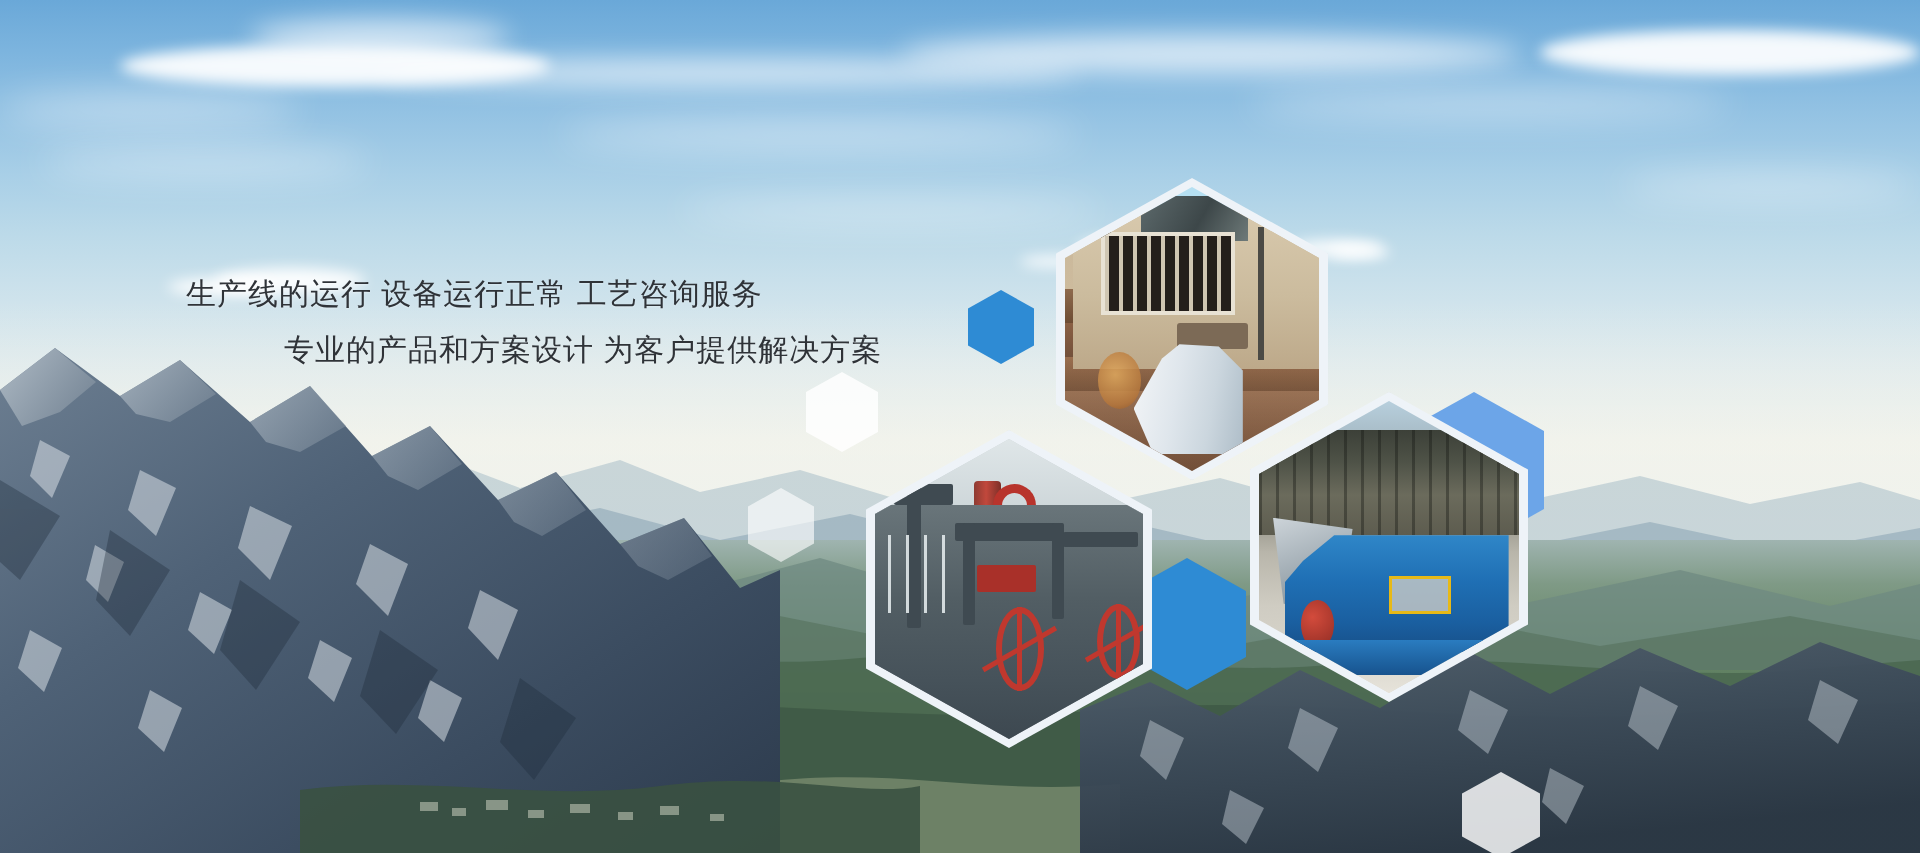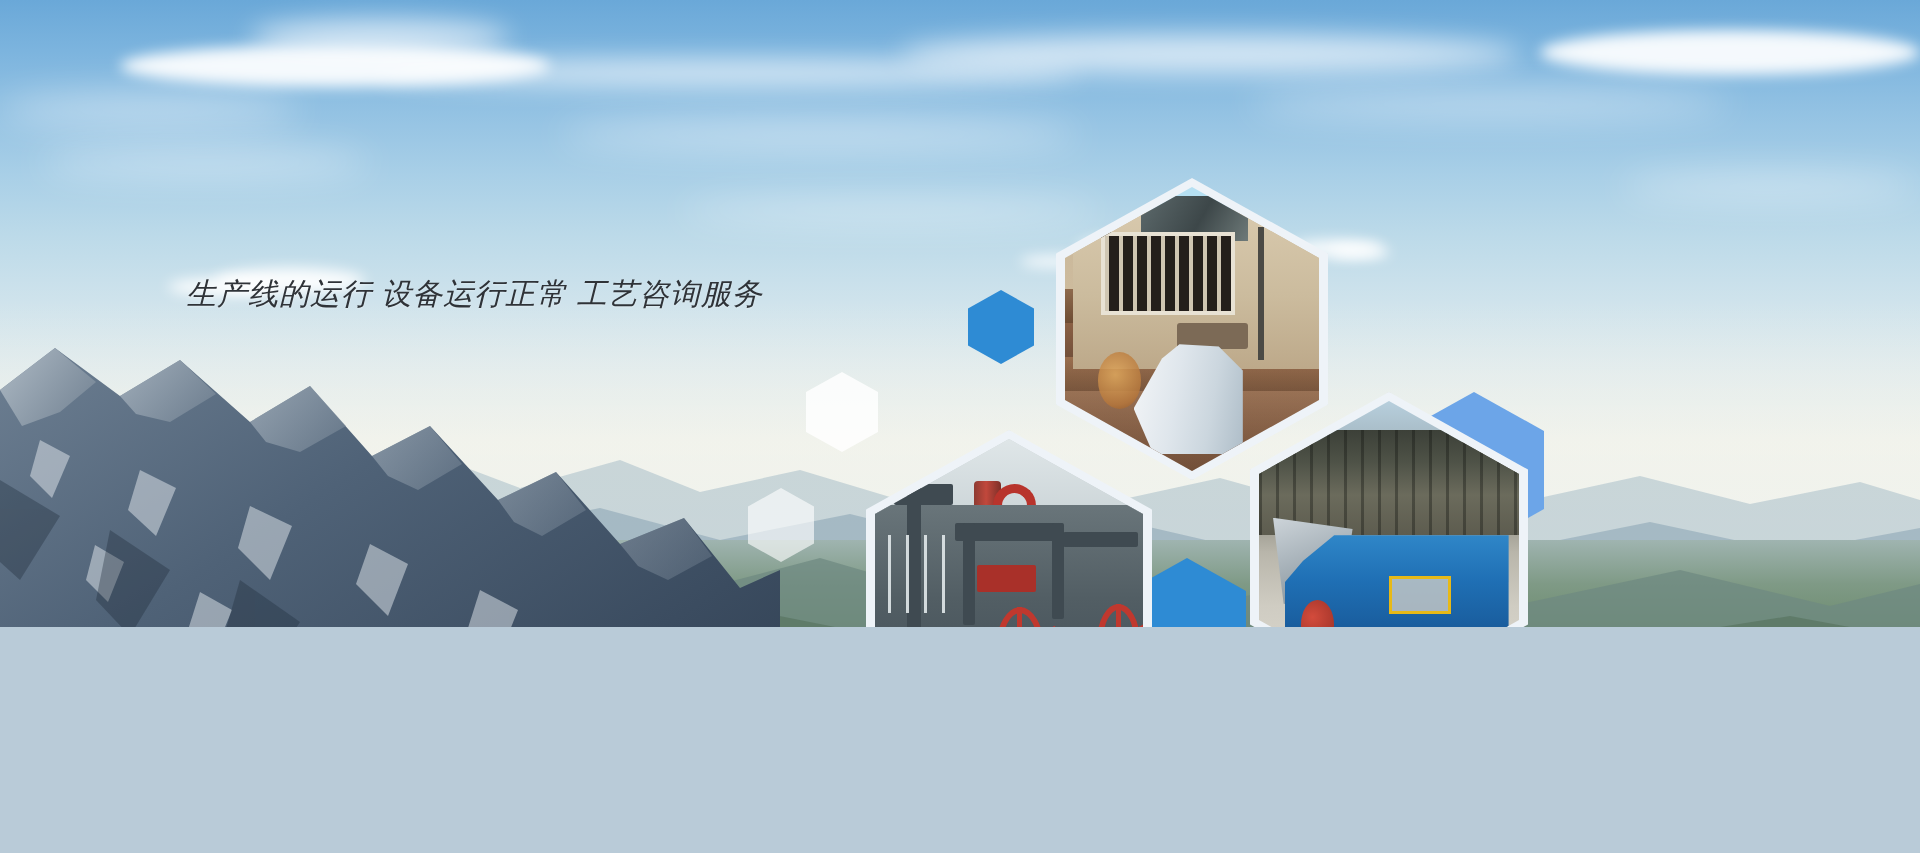--- a/index.html
+++ b/index.html
@@ -6,23 +6,22 @@
   * { margin:0; padding:0; box-sizing:border-box; }
   html, body { width:1920px; height:853px; overflow:hidden; }
   body {
     font-family:"Liberation Sans","DejaVu Sans",sans-serif;
     background:#b9cbd8;
   }
 
   .banner {
     position:relative;
     width:1920px;
-    height:627px;
+    height:853px;
     overflow:hidden;
-    font-style:italic;
   }
 
   
   .scene { position:absolute; inset:0; overflow:hidden; }
 
   
   .sky {
     position:absolute; left:0; top:0; width:1920px; height:560px;
     background:linear-gradient(180deg,
       #6aa8d8 0%,
@@ -392,20 +391,21 @@
           <rect x="318" y="72" width="15" height="8"></rect>
           <rect x="360" y="66" width="19" height="9"></rect>
           <rect x="410" y="74" width="14" height="7"></rect>
         </g>
       </svg>
     </div>
   </div>
 
   <div class="headline">
     <div class="line l1">生产线的运行 设备运行正常 工艺咨询服务</div>
+    <div class="line l2">专业的产品和方案设计  为客户提供解决方案</div>
   </div>
 
   <div class="hex hex-white" style="left:806px;top:372px;width:72px;height:80px;"></div>
   <div class="hex hex-white dim" style="left:748px;top:488px;width:66px;height:74px;"></div>
 
   <div class="hex hex-deco" style="left:968px;top:290px;width:66px;height:74px;background:#2e8bd4;"></div>
 
   <div class="hex hex-deco" style="left:1404px;top:392px;width:140px;height:156px;background:#6ca5e8;"></div>
 
   <div class="hex hex-deco" style="left:1128px;top:558px;width:118px;height:132px;background:#2e8bd4;"></div>

